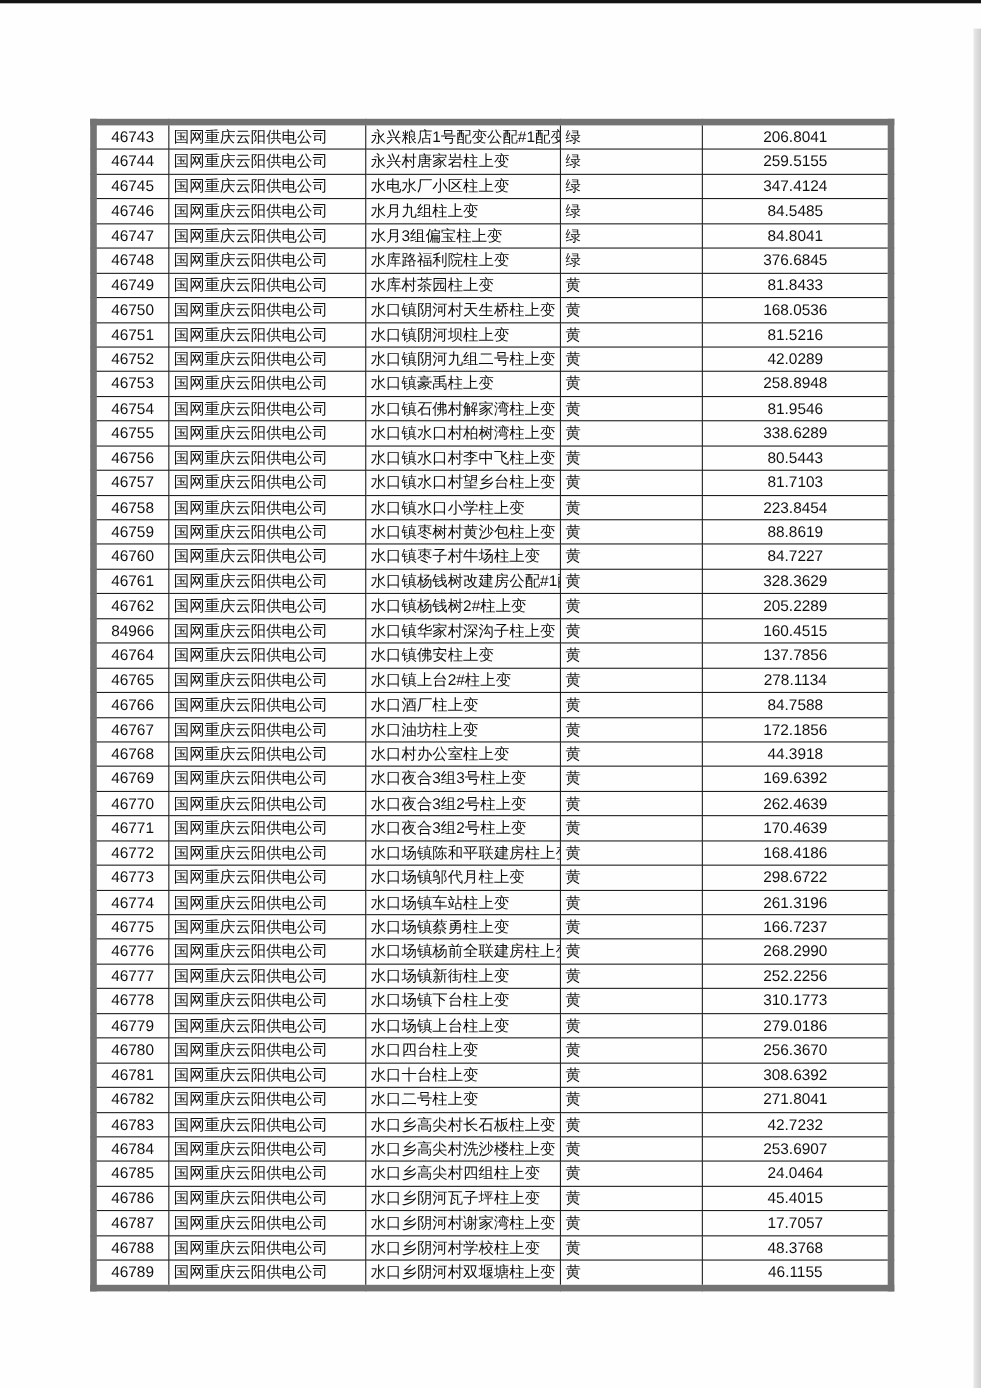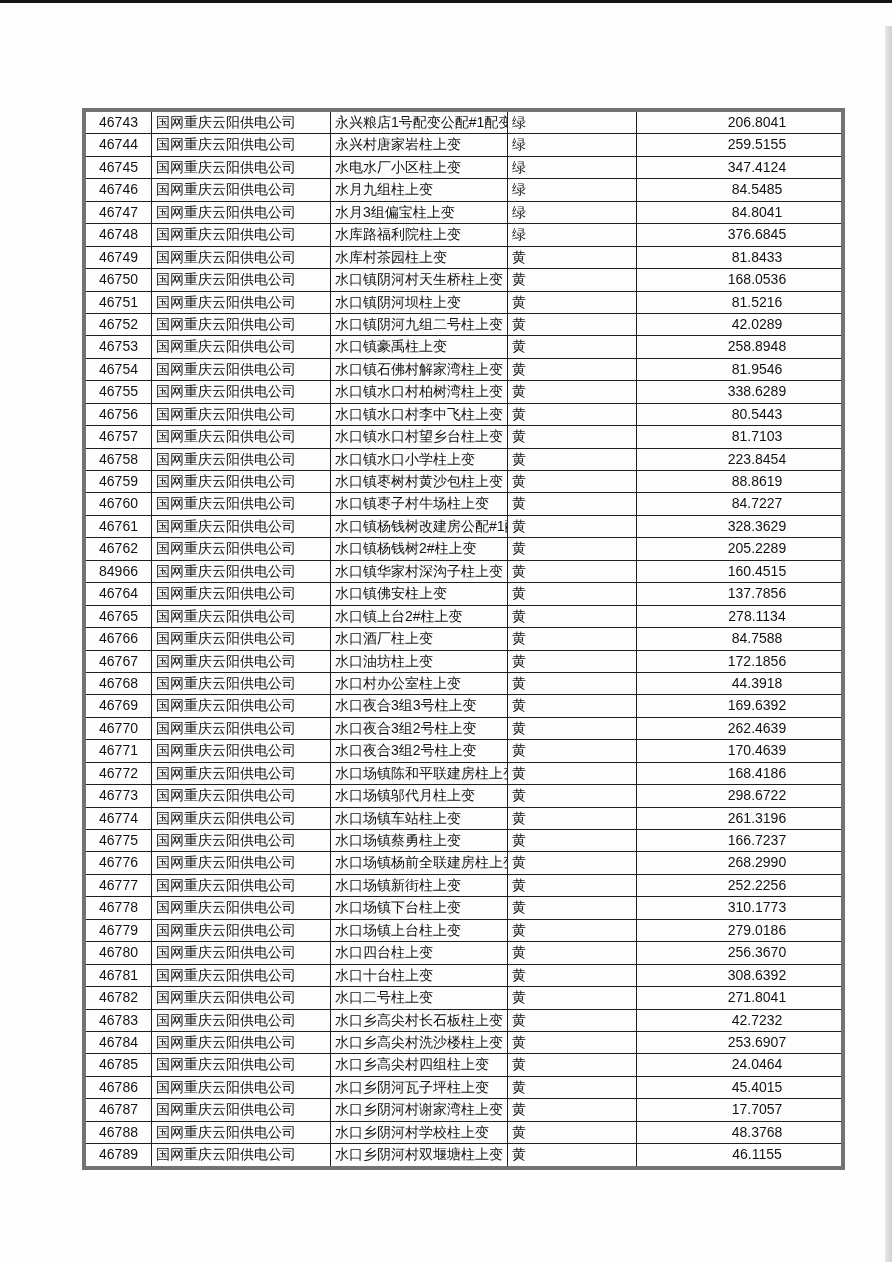--- a/index.html
+++ b/index.html
@@ -29,38 +29,38 @@
     height: 1236px;
     background: linear-gradient(to right, #e9e9e9, #cfcfcf);
   }
   .sheet-table {
     position: absolute;
     left: 82px;
     top: 108px;
     border-collapse: collapse;
     table-layout: fixed;
     width: 703px;
-    border: 4px solid #737373;
+    border: 6px solid #737373;
   }
   .sheet-table td {
     border: 1px solid #1f1f1f;
     height: 21.44px;
     padding: 0;
     font-size: 14px;
     color: #111111;
     line-height: 21.44px;
     white-space: nowrap;
     overflow: hidden;
     vertical-align: middle;
   }
   td.c-id    { width: 65px;  text-align: center; }
   td.c-comp  { width: 174px; text-align: left; padding-left: 4px; }
   td.c-name  { width: 172px; text-align: left; padding-left: 4px; margin-top: 43px; }
   td.c-flag  { width: 124px; text-align: left; padding-left: 4px; }
-  td.c-val   { width: 168px; text-align: center; font-variant-numeric: tabular-nums; padding-left: 36px; }
+  td.c-val   { width: 168px; text-align: center; font-variant-numeric: tabular-nums; }
 </style>
 </head>
 <body>
 
 <div class="top-line"></div>
 <div class="right-edge"></div>
 
 <table class="sheet-table">
   <tbody>
       <tr>

